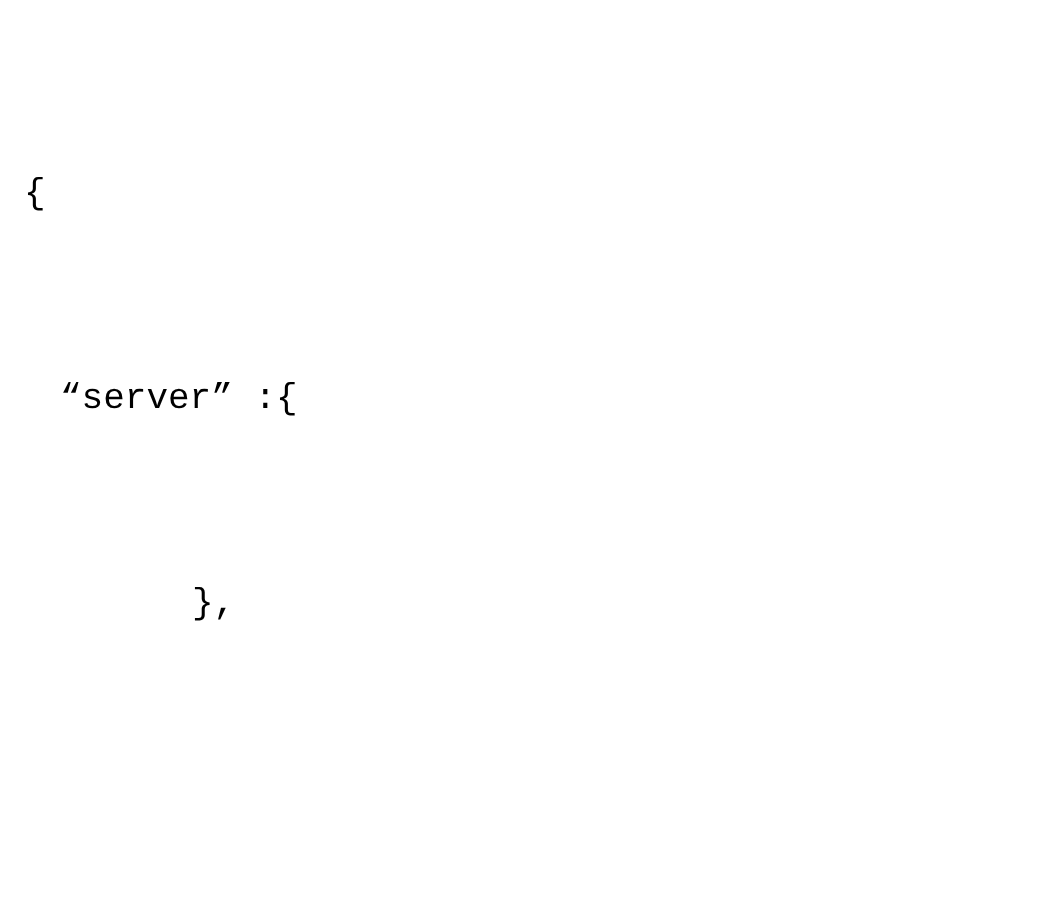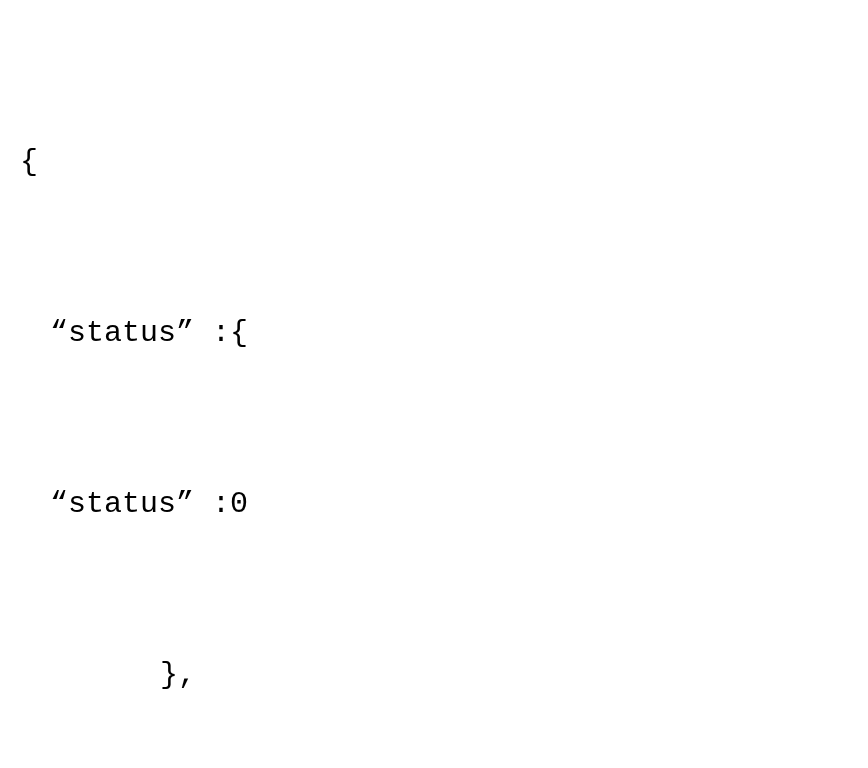--- a/index.html
+++ b/index.html
@@ -26,20 +26,19 @@
     }
     .indent-2 {
       padding-left: 140px;
     }
   </style>
 </head>
 <body>
 
 <div class="code-block">
   <span class="line">{</span>
-  <span class="line indent-1">“status” :{</span>
-  <span class="line indent-1">“status” :0</span>
+  <span class="line indent-1">“server” :{</span>
   <span class="line indent-2">},</span>
   
   
   
   
 </div>
 
 </body></html>

